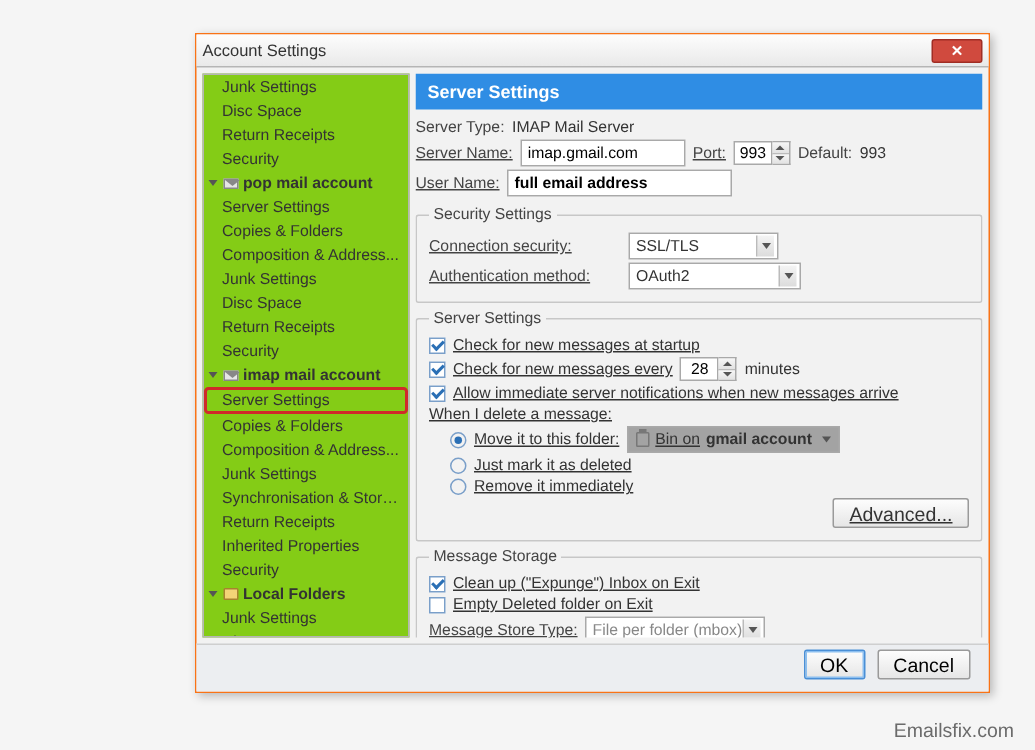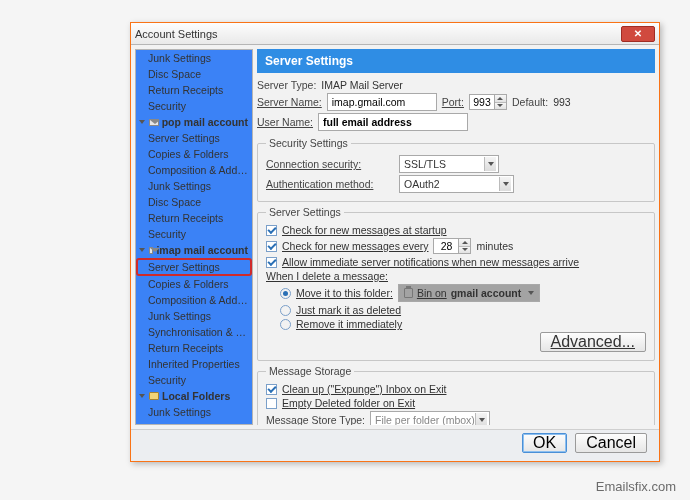--- a/index.html
+++ b/index.html
@@ -1,21 +1,21 @@
 <!DOCTYPE html>
 <html><head>
 <meta charset="utf-8">
 <style>
   * { box-sizing: border-box; font-family: "Segoe UI", Tahoma, sans-serif; }
   body { margin:0; background:#f5f5f5; width:690px; height:500px; position:relative; }
   .window { position:absolute; left:130px; top:22px; width:530px; height:440px; background:#f2f2f2; border:1px solid #f97316; box-shadow:2px 2px 6px rgba(0,0,0,.25);}
   .titlebar { height:22px; background:linear-gradient(#fdfdfd,#e9e9e9); border-bottom:1px solid #b5b5b5; display:flex; align-items:center; font-size:11px; padding:0 4px; color:#333;}
   .titlebar .closebtn { margin-left:auto; width:34px; height:16px; background:#d04a3e; border:1px solid #a02d24; border-radius:2px; display:flex; align-items:center; justify-content:center; color:#fff; font-size:10px; font-weight:bold; }
   .content { display:flex; height:calc(100% - 54px);}
-  .sidebar { width:118px; border:1px solid #b5b5b5; margin:4px 0 4px 4px; background:#3b82f6; overflow:hidden; font-size:10.5px; color:#333;}
+  .sidebar { width:138px; border:1px solid #b5b5b5; margin:4px 0 4px 4px; background:#84cc16; overflow:hidden; font-size:10.5px; color:#333;}
   .sidebar .item { padding:2px 4px 2px 12px; white-space:nowrap; overflow:hidden; text-overflow:ellipsis; cursor:default;}
   .sidebar .group { padding:2px 4px 2px 4px; font-weight:bold; white-space:nowrap; overflow:hidden; text-overflow:ellipsis; display:flex; align-items:center; gap:3px;text-align:right;}
   .sidebar .sel { border:2px solid #d02a2a; border-radius:3px; padding:1px 3px 1px 10px; font-weight:normal; }
   .tri { display:inline-block; width:0; height:0; border-left:4px solid #555; border-top:3px solid transparent; border-bottom:3px solid transparent; transform:rotate(90deg); margin-right:2px;}
   .icon-mail { width:10px; height:7px; background:#e6e6e6; border:1px solid #888; position:relative;}
   .icon-mail:after{content:"";position:absolute;left:0;right:0;top:0;border-left:5px solid transparent;border-right:5px solid transparent;border-top:4px solid #888;}
   .icon-folder{width:10px;height:8px;background:#f3d477;border:1px solid #a6822f;border-radius:1px;}
   .actionsbar { height:22px; margin:0 4px 4px 4px; display:flex; align-items:center;}
   .actionsbtn { flex:0 0 122px; height:20px; background:linear-gradient(#fdfdfd,#e6e6e6); border:1px solid #aaa; font-size:10.5px; display:flex; align-items:center; justify-content:center; gap:4px; }
   .main { flex:1; margin:4px 4px 4px 4px; display:flex; flex-direction:column; gap:4px; font-size:10.5px; color:#333; overflow:hidden;}
@@ -26,21 +26,21 @@
   .lbl { color:#444;}
   .under { text-decoration:underline;}
   input[type=text].field, .select { height:18px; border:1px solid #a9a9a9; background:#fff; font-size:10.5px; padding:0 4px;}
   .select { display:inline-flex; align-items:center; justify-content:space-between; padding-right:2px;}
   .select .arrow { width:12px; height:14px; background:linear-gradient(#f4f4f4,#dcdcdc); border-left:1px solid #bbb; display:flex; align-items:center; justify-content:center;}
   .select .arrow:after{content:"";border-left:3px solid transparent;border-right:3px solid transparent;border-top:4px solid #555;}
   .chk { width:11px; height:11px; border:1px solid #7a9fc9; background:#fff; display:inline-flex; align-items:center; justify-content:center; }
   .chk.checked:after{content:"";width:6px;height:3px;border-left:2px solid #2a6fb5;border-bottom:2px solid #2a6fb5;transform:rotate(-45deg);margin-top:-2px;}
   .radio{width:11px;height:11px;border:1px solid #7a9fc9;border-radius:50%;display:inline-flex;align-items:center;justify-content:center;}
   .radio.checked:after{content:"";width:5px;height:5px;background:#2a6fb5;border-radius:50%;}
-  .btn { height:20px; background:linear-gradient(#fdfdfd,#e6e6e6); border:1px solid #9a9a9a; border-radius:2px; padding:0 10px; font-size:16px; display:inline-flex; align-items:center;justify-content:center;}
+  .btn { height:20px; background:linear-gradient(#fdfdfd,#e6e6e6); border:1px solid #9a9a9a; border-radius:2px; padding:0 10px; font-size:13px; display:inline-flex; align-items:center;justify-content:center;}
   .spin { display:inline-flex; align-items:center;}
   .spin input{width:26px;height:16px;border:1px solid #a9a9a9;text-align:center;font-size:10.5px;}
   .spin .sp{width:12px;height:16px;border:1px solid #a9a9a9;border-left:none;display:flex;flex-direction:column;}
   .spin .sp div{flex:1;display:flex;align-items:center;justify-content:center;background:linear-gradient(#f6f6f6,#e2e2e2);}
   .spin .sp div:first-child{border-bottom:1px solid #bbb;}
   .spin .sp div:after{content:"";border-left:3px solid transparent;border-right:3px solid transparent;}
   .spin .sp div:first-child:after{border-bottom:3px solid #555;}
   .spin .sp div:last-child:after{border-top:3px solid #555;}
   .bottom-buttons{position:absolute;right:12px;bottom:8px;display:flex;gap:8px;}
   .bottom-bg{position:absolute;left:0;right:0;bottom:0;height:32px;background:#eceef1;border-top:1px solid #cfcfcf;}

